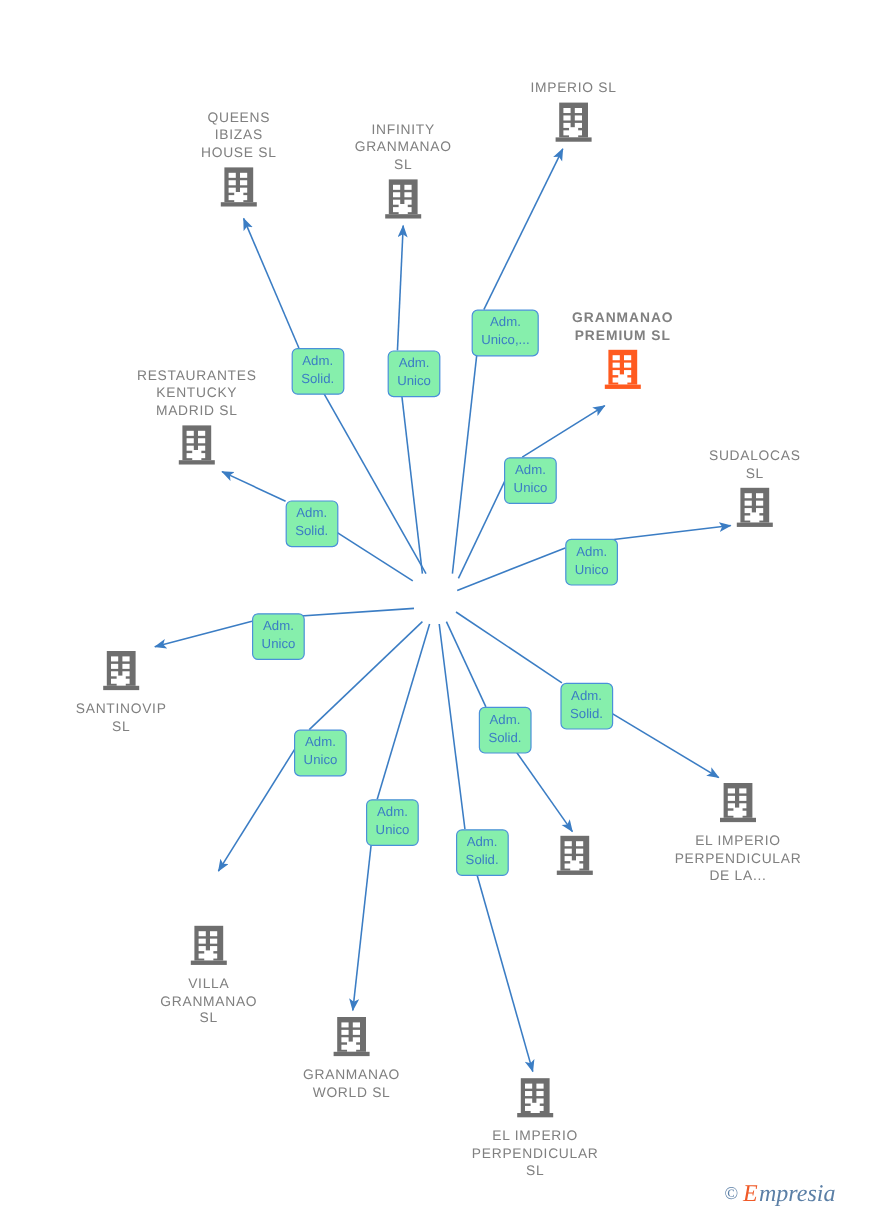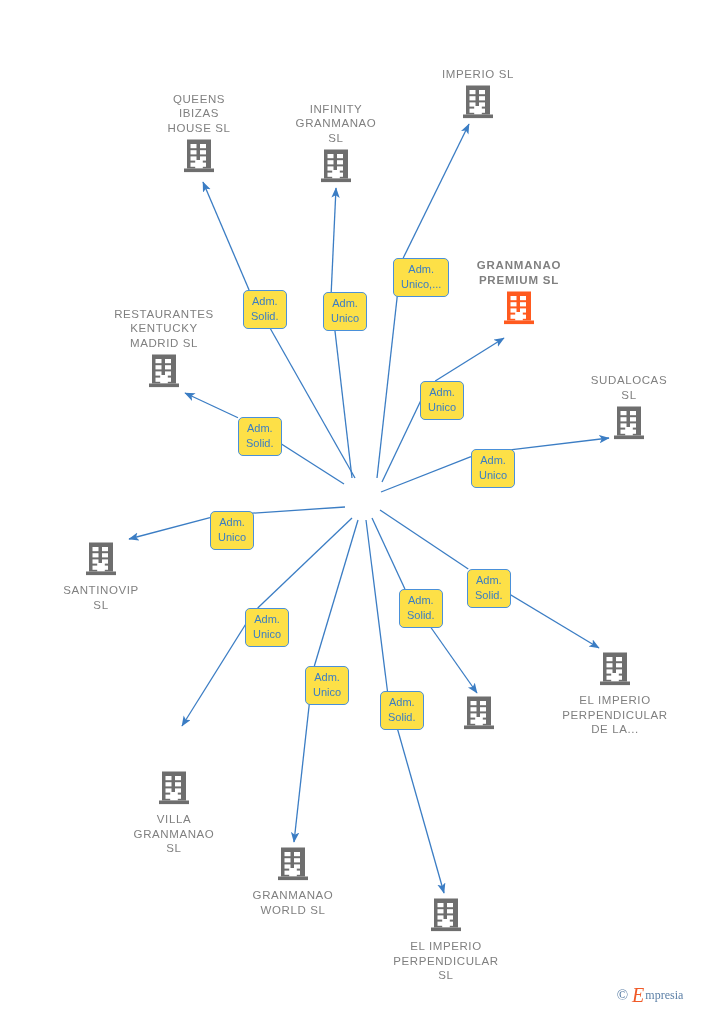--- a/index.html
+++ b/index.html
@@ -49,21 +49,21 @@
   .node.highlight .node-label {
     color: #808080;
     font-weight: bold;
     letter-spacing: 0.8px;
   }
   .label-below .node-label { margin-top: 2px; }
   .label-above .node-label { margin-bottom: 3px; }
 
   .edge-label {
     position: absolute;
-    background: #fde047;
+    background: #86efac;
     border: 1.4px solid #4a90d9;
     border-radius: 5px;
     color: #3b7dc4;
     font-size: 11px;
     line-height: 15px;
     padding: 3px 7px 4px 7px;
     text-align: center;
     white-space: pre-line;
     box-sizing: border-box;
   }
@@ -79,23 +79,24 @@
     font-family: "Liberation Serif", serif;
   }
   .wm-e {
     font-size: 20px;
     color: #f05a28;
     font-family: "Liberation Serif", serif;
     font-style: italic;
     line-height: 1;
   }
   .wm-rest {
-    font-size: 12px;
+    font-size: 20px;
     color: #5b7fa6;
     font-family: "Liberation Serif", serif;
+    font-style: italic;
     line-height: 1;
     margin-left: -3px;
   }
 </style>
 </head>
 <body>
 
 <div id="graph">
 
   <svg id="edges" viewBox="0 0 728 1015" width="728" height="1015">

